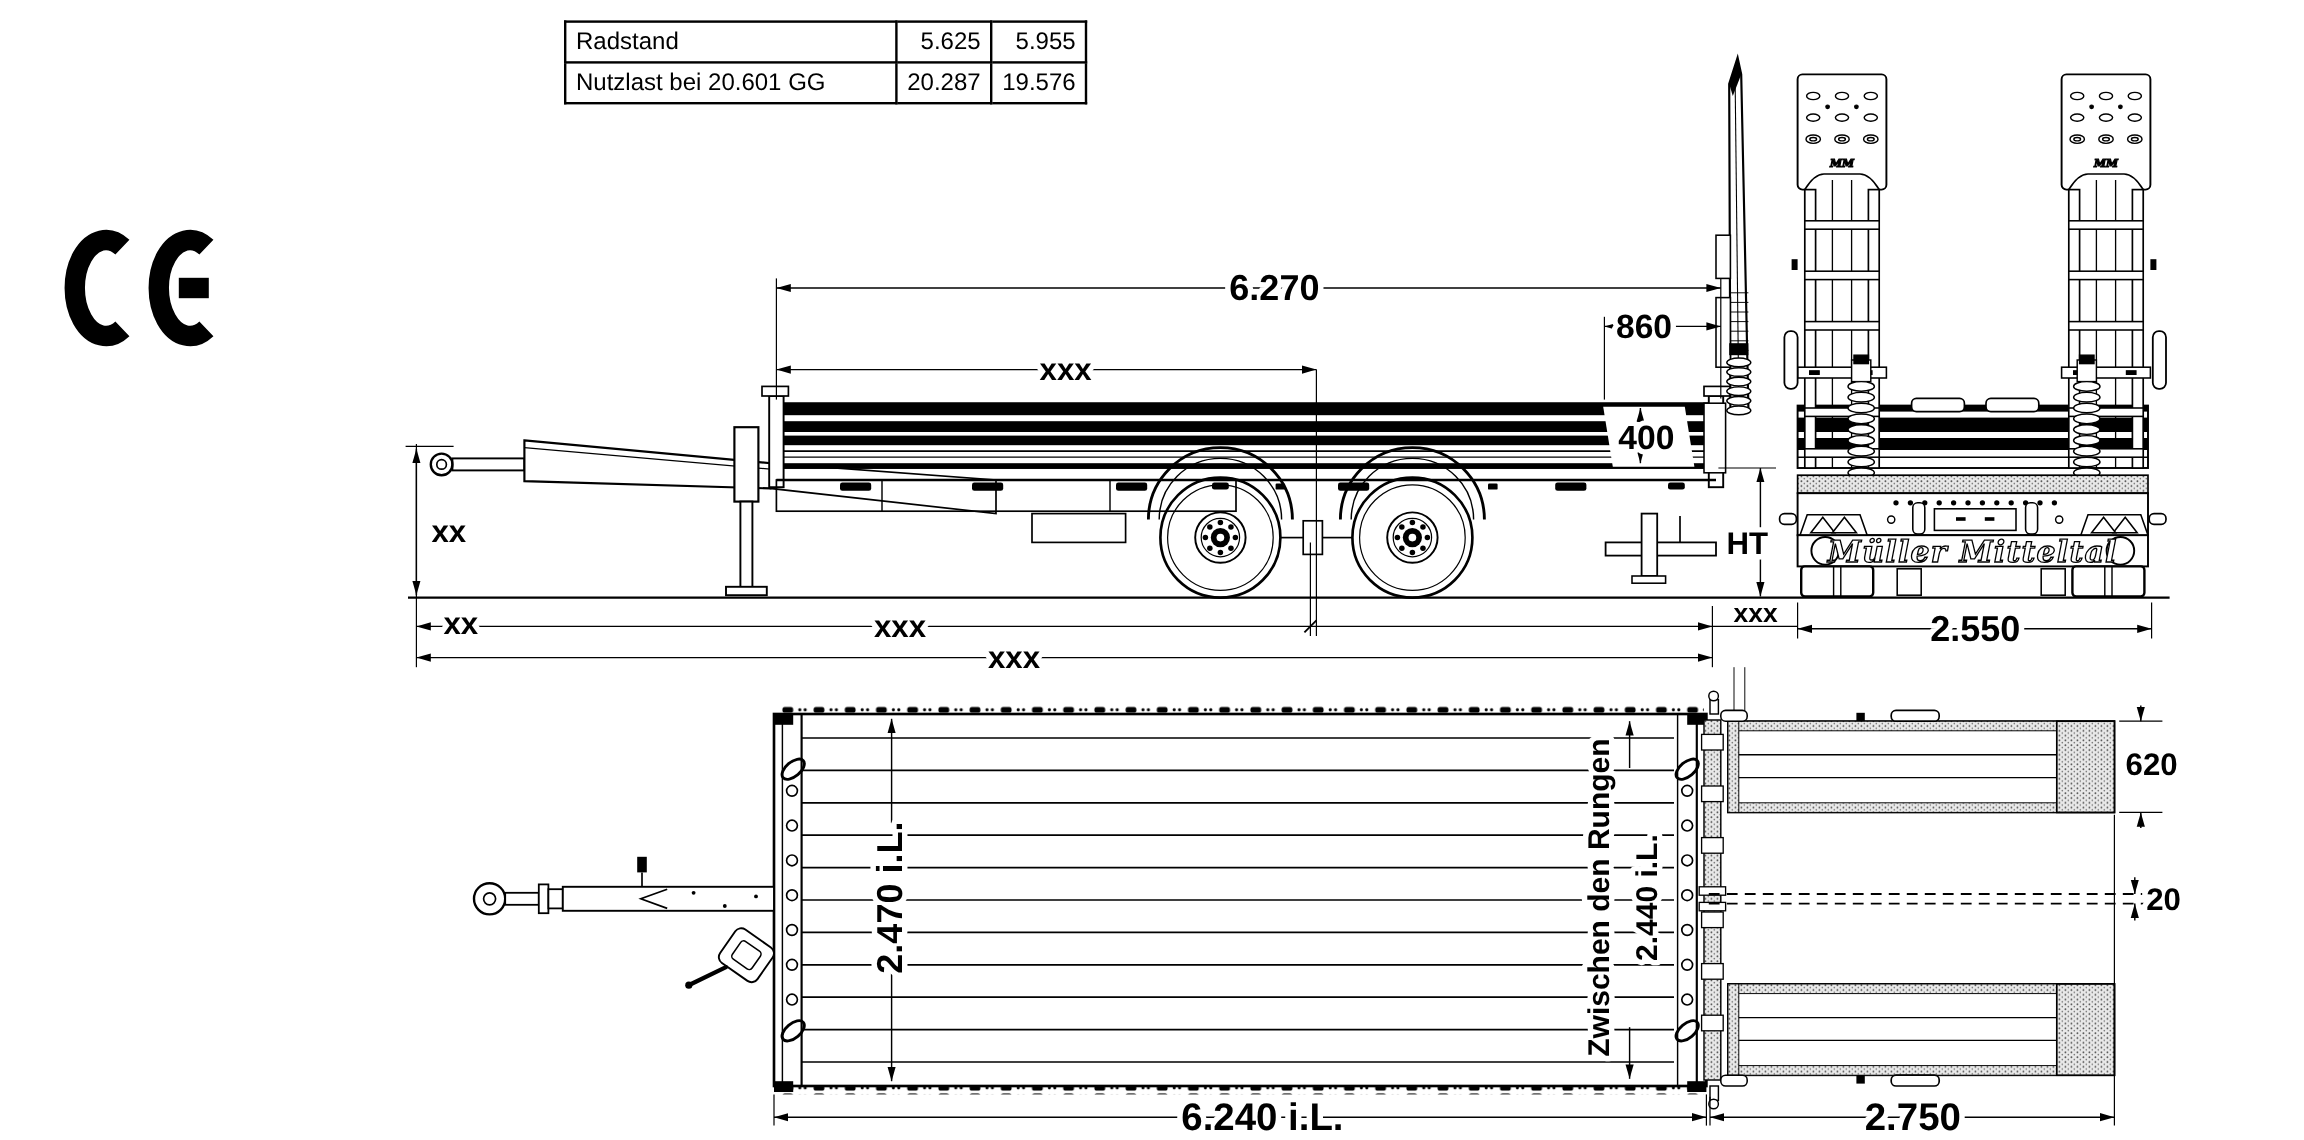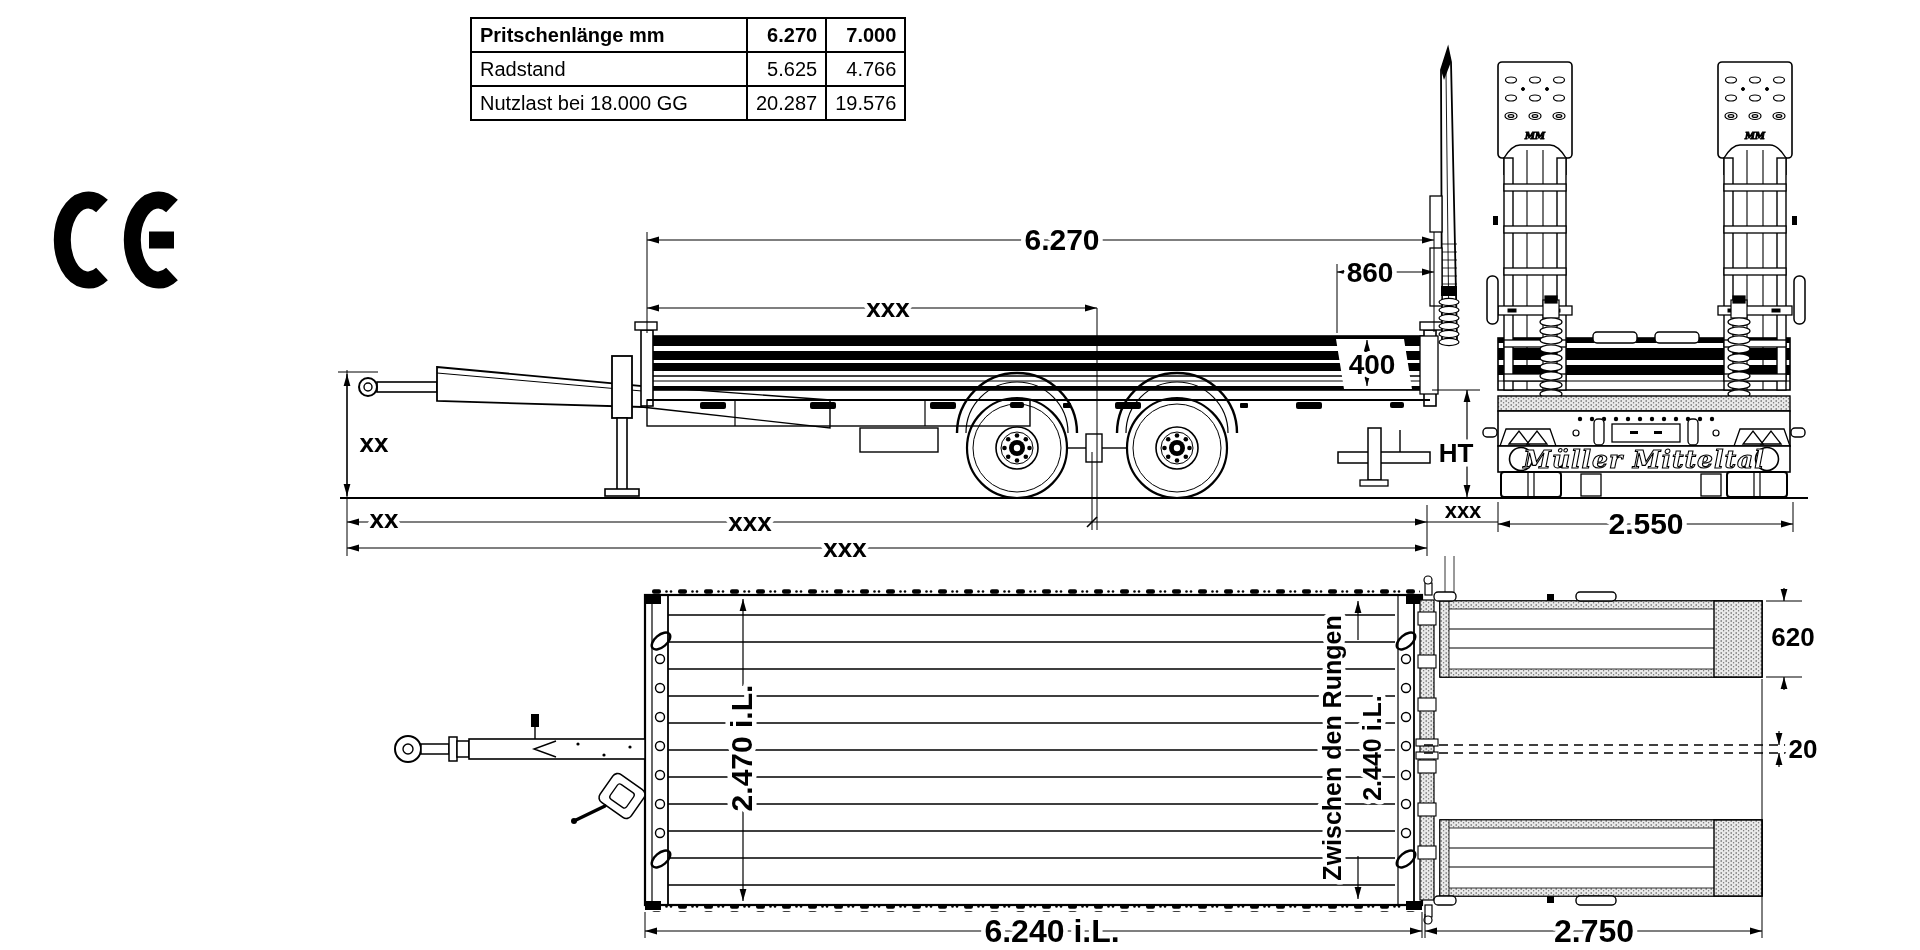--- a/index.html
+++ b/index.html
@@ -33,32 +33,27 @@
   <svg width="200" height="140" style="left:20px;top:160px" viewBox="0 0 200 140" aria-label="CE">
     <g stroke="#000" stroke-width="17" fill="none">
       <path d="M 82,46 A 26 40 0 1 0 82,114"></path>
       <path d="M 152,46 A 26 40 0 1 0 152,114"></path>
       <line x1="129" y1="80" x2="154" y2="80"></line>
     </g>
   </svg>
 
   <table class="spec">
     <tbody>
-        <tr class="hdr">
-      <td class="lab">Pritschenlänge mm</td>
-      <td class="num">6.270</td>
-      <td class="num">7.000</td>
-    </tr>
     <tr>
       <td class="lab">Radstand</td>
       <td class="num">5.625</td>
-      <td class="num">4.766</td>
+      <td class="num">5.955</td>
     </tr>
     <tr>
-      <td class="lab">Nutzlast bei 18.000 GG</td>
+      <td class="lab">Nutzlast bei 20.601 GG</td>
       <td class="num">20.287</td>
       <td class="num">19.576</td>
     </tr>
   </tbody>
     </table>
 
   <svg width="1920" height="950" viewBox="0 0 1920 950">
     <defs>
       <marker id="arw" markerUnits="userSpaceOnUse" markerWidth="14" markerHeight="10" refX="12" refY="5" orient="auto-start-reverse">
         <path d="M12,5 L0,1.6 L0,8.4 z" fill="#000"></path>

